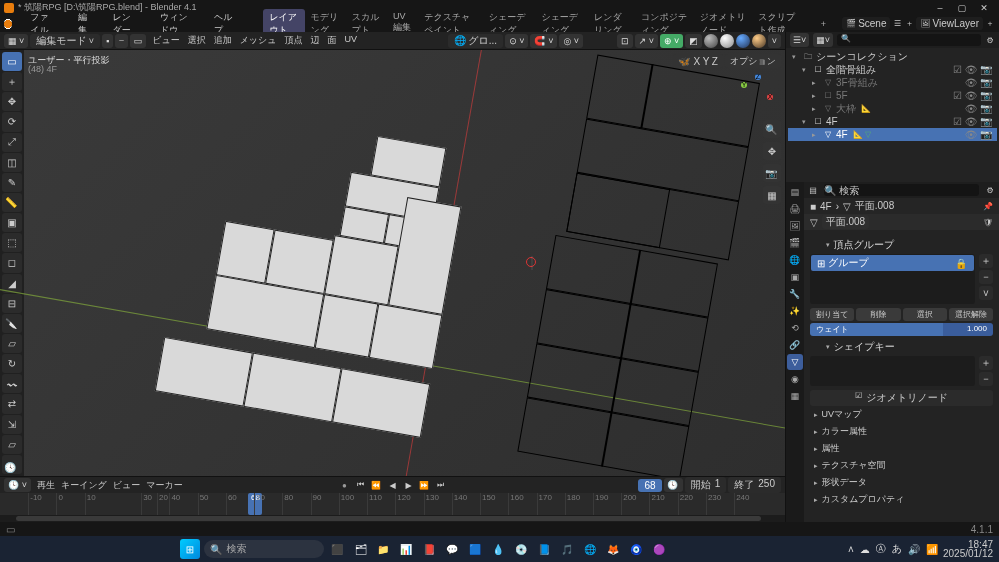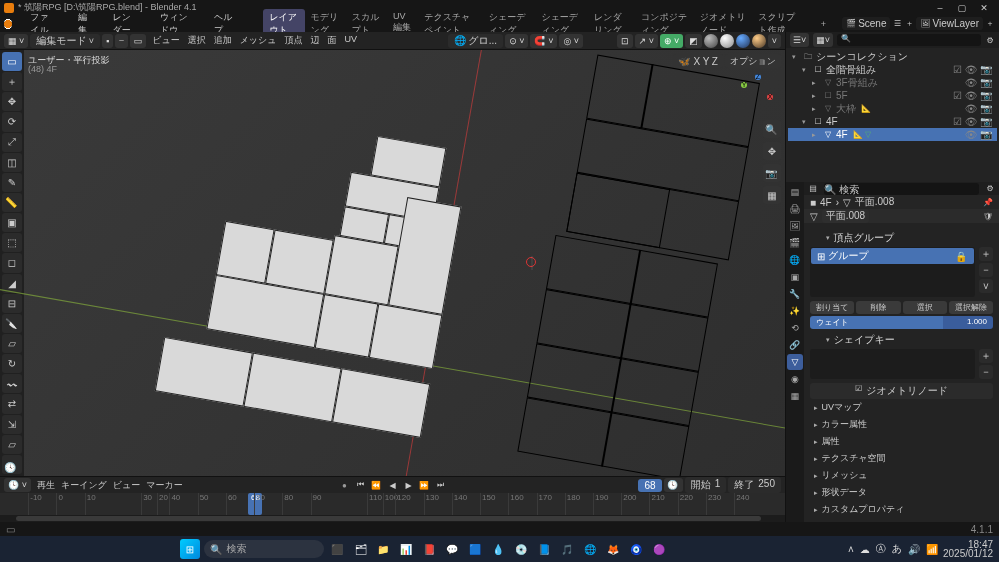--- a/index.html
+++ b/index.html
@@ -335,21 +335,21 @@
             <div class="tick" style="left: 7.19424%;">0</div>
             <div class="tick" style="left: 10.7914%;">10</div>
             <div class="tick" style="left: 14.3885%; margin-left: 44px;">20</div>
             <div class="tick" style="left: 17.9856%;">30</div>
             <div class="tick" style="left: 21.5827%;">40</div>
             <div class="tick" style="left: 25.1799%;">50</div>
             <div class="tick" style="left: 28.777%;">60</div>
             <div class="tick" style="left: 32.3741%;">70</div>
             <div class="tick" style="left: 35.9712%;">80</div>
             <div class="tick" style="left: 39.5683%;">90</div>
-            <div class="tick" style="left: 43.1655%; margin-left: 44px;">100</div>
+            <div class="tick" style="left: 43.1655%;">100</div>
             <div class="tick" style="left: 46.7626%;">110</div>
             <div class="tick" style="left: 50.3597%;">120</div>
             <div class="tick" style="left: 53.9568%;">130</div>
             <div class="tick" style="left: 57.554%;">140</div>
             <div class="tick" style="left: 61.1511%;">150</div>
             <div class="tick" style="left: 64.7482%;">160</div>
             <div class="tick" style="left: 68.3453%;">170</div>
             <div class="tick" style="left: 71.9424%;">180</div>
             <div class="tick" style="left: 75.5396%;">190</div>
             <div class="tick" style="left: 79.1367%;">200</div>
@@ -510,21 +510,20 @@
             </div>
             <div class="btnrow">
                 <div class="b" style="background:#2b2b2b;display:flex;justify-content:center;gap:4px">☑ <span>ジオメトリノード</span></div>
               </div>
 
             <div id="collapsed-panels">
                 <div class="collapsed-item">UVマップ</div>
                 <div class="collapsed-item">カラー属性</div>
                 <div class="collapsed-item">属性</div>
                 <div class="collapsed-item">テクスチャ空間</div>
-                <div class="collapsed-item">リメッシュ</div>
                 <div class="collapsed-item">形状データ</div>
                 <div class="collapsed-item">カスタムプロパティ</div>
               </div>
           </div>
         </div>
       </div>
     </div>
   </div>
 
   <div class="statusbar">

